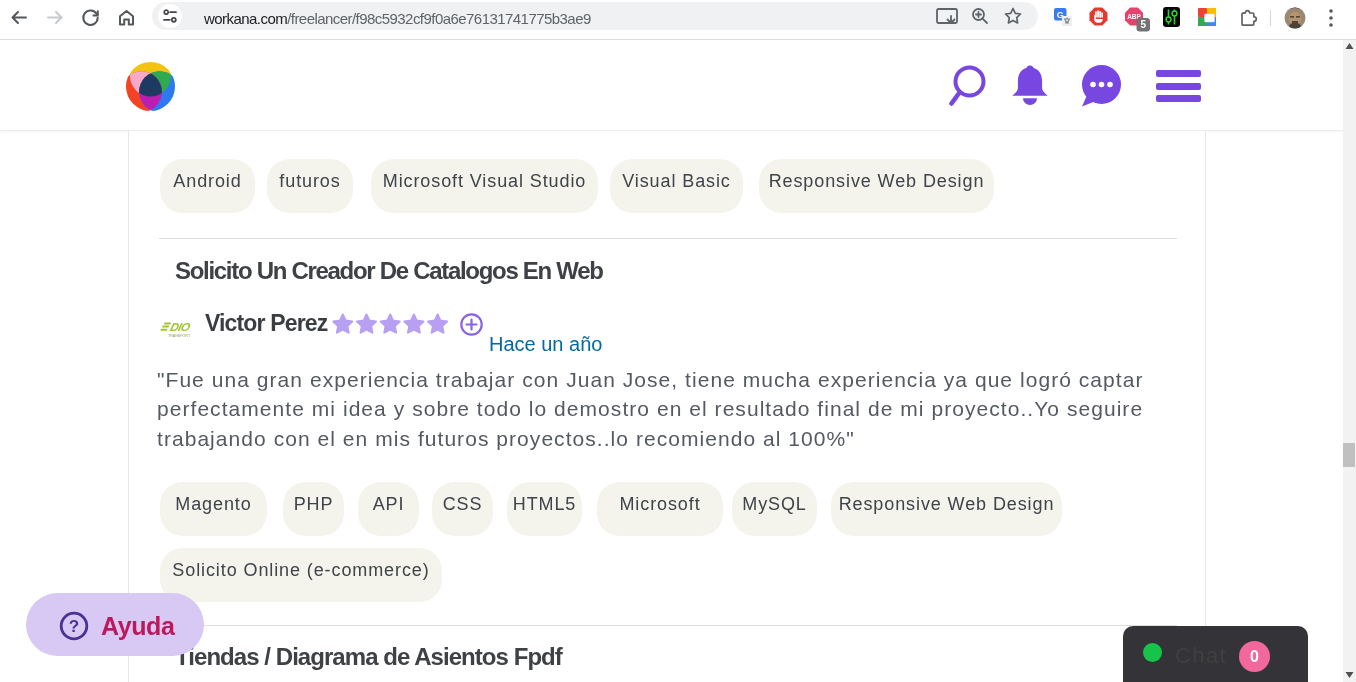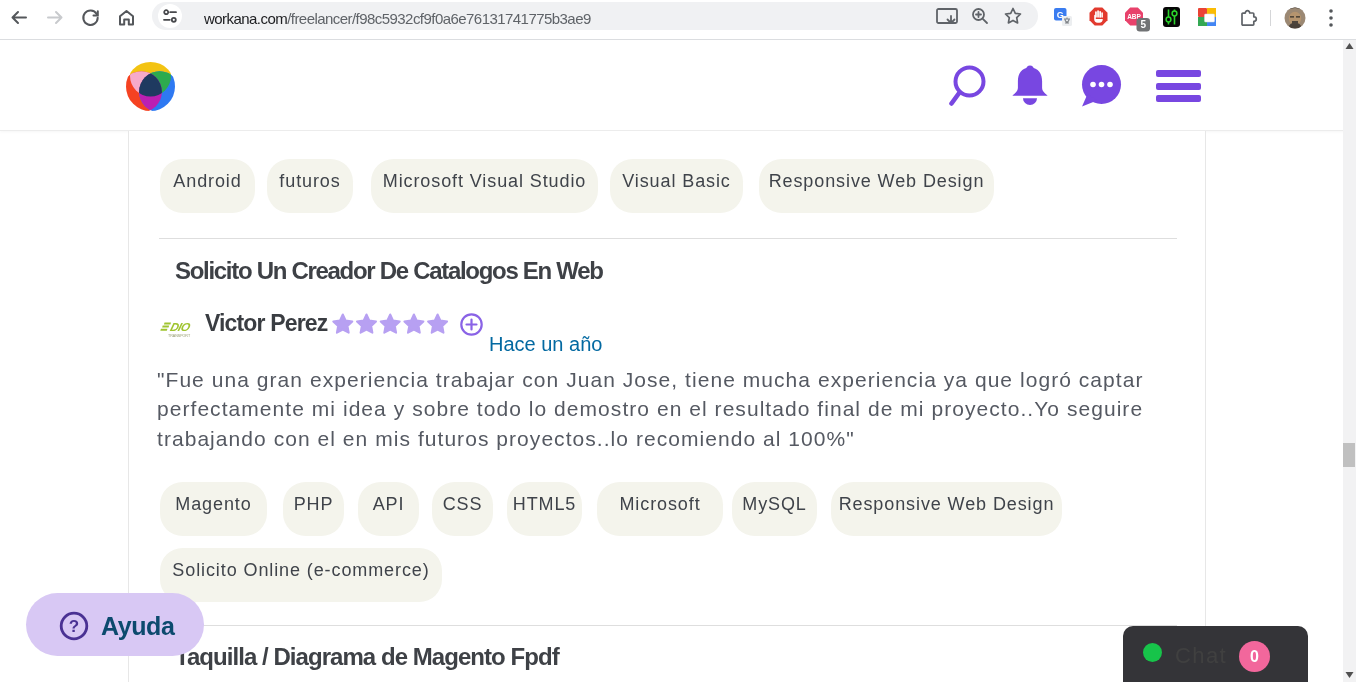--- a/index.html
+++ b/index.html
@@ -247,29 +247,29 @@
 <div class="pill" style="left:283px;top:482px;width:61px">PHP</div>
 <div class="pill" style="left:358px;top:482px;width:61px">API</div>
 <div class="pill" style="left:432px;top:482px;width:61px">CSS</div>
 <div class="pill" style="left:507px;top:482px;width:75px">HTML5</div>
 <div class="pill" style="left:597px;top:482px;width:126px">Microsoft</div>
 <div class="pill" style="left:732px;top:482px;width:85px">MySQL</div>
 <div class="pill" style="left:831px;top:482px;width:231px">Responsive Web Design</div>
 <div class="pill" style="left:160px;top:548px;width:282px">Solicito Online (e-commerce)</div>
 
 <div class="hr" style="top:625px"></div>
-<div class="h1" style="top:645px;letter-spacing:-0.95px">Taquilla / Diagrama de Magento Fpdf</div>
+<div class="h1" style="top:645px;letter-spacing:-0.95px">Tiendas / Diagrama de Asientos Fpdf</div>
 
 
 <div class="abs" id="ayuda"></div>
 <svg class="abs" style="left:59px;top:611px;z-index:6" width="30" height="30" viewBox="0 0 30 30">
     <circle cx="15" cy="15" r="12.8" fill="none" stroke="#4a3193" stroke-width="2.8"></circle>
     <text x="15" y="21" font-size="17" font-weight="bold" fill="#4a3193" text-anchor="middle" font-family="Liberation Sans">?</text>
   </svg>
-<div class="abs" style="left:101px;top:612px;font-size:25px;font-weight:bold;color:#0c4a6e;z-index:6;line-height:29px;letter-spacing:-0.4px;">Ayuda</div>
+<div class="abs" style="left:101px;top:612px;font-size:25px;font-weight:bold;color:#be185d;z-index:6;line-height:29px;letter-spacing:-0.4px;">Ayuda</div>
 
 
 <div class="abs" id="chatbox"></div>
 <div class="abs" id="chatdot" style="z-index:7"></div>
 <div class="abs" id="chattxt" style="z-index:7">Chat</div>
 <div class="abs" id="chatbadge" style="z-index:7">0</div>
 
 
 <div class="abs" id="sbtrack"></div>
 <div class="abs" id="sbthumb"></div>

